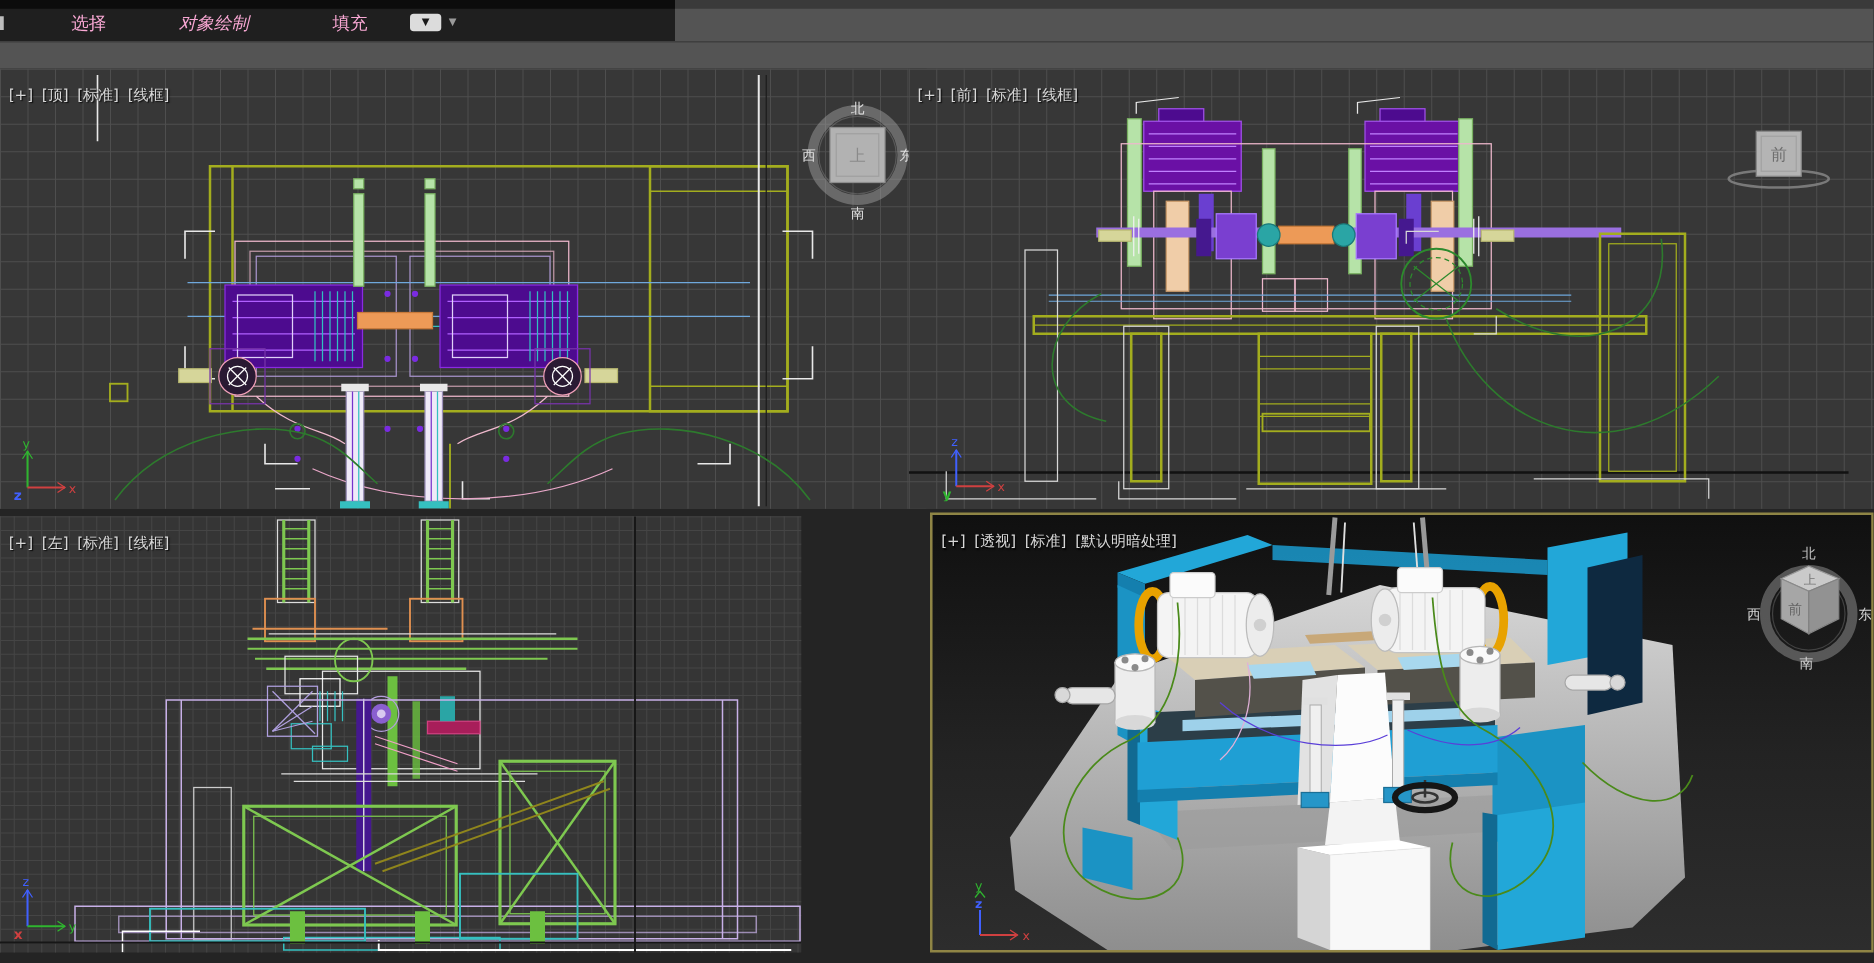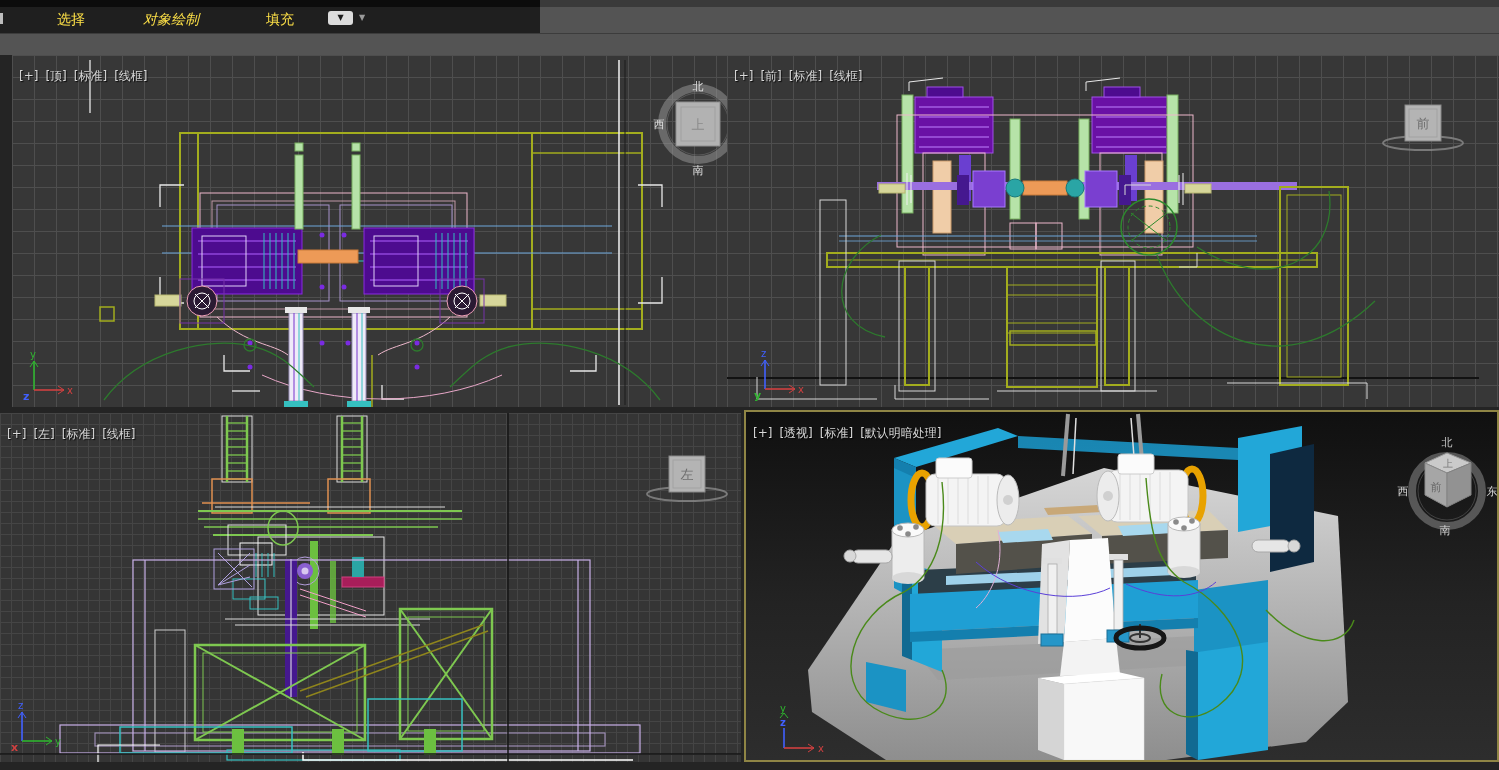--- a/index.html
+++ b/index.html
@@ -6,44 +6,44 @@
   body{
     position:relative;width:1499px;height:770px;overflow:hidden;
     background:#242424;font-family:"DejaVu Sans","Liberation Sans",sans-serif;
     -webkit-user-select:none;user-select:none;
   }
   
   #topbar{position:absolute;left:0;top:0;width:1499px;height:33px;background:#545454;}
   #topbar .menu-zone{position:absolute;left:0;top:0;width:540px;height:33px;background:#1f1f1f;}
   #topbar .menu-zone .top-dark{position:absolute;left:0;top:0;width:100%;height:7px;background:#0c0c0c;}
   #topbar .right-strip{position:absolute;left:540px;top:0;right:0;height:7px;background:#3a3a3a;}
-  .menu-item{position:absolute;top:11px;font-size:14px;color:#fde047;line-height:16px;cursor:default;white-space:nowrap;}
+  .menu-item{position:absolute;top:11px;font-size:14px;color:#f9a8d4;line-height:16px;cursor:default;white-space:nowrap;}
   #mi-0{left:57px;} #mi-1{left:143px;font-style:italic;} #mi-2{left:266px;}
   .edge-glyph{position:absolute;left:0;top:13px;width:3px;height:11px;background:#bdbdbd;}
   .flyoutbtn{position:absolute;left:328px;top:11px;width:25px;height:14px;background:#dcdcdc;
     border-radius:3px;color:#1a1a1a;font-size:8px;text-align:center;line-height:14px;}
   .flyout-caret{position:absolute;left:359px;top:14px;font-size:8px;color:#9a9a9a;line-height:8px;}
   #band{position:absolute;left:0;top:33px;width:1499px;height:22px;background:#545454;border-top:1px solid #3c3c3c;box-sizing:border-box;}
   
   .vp{position:absolute;overflow:hidden;}
   .grid{
     background-color:#373737;
     background-image:linear-gradient(#4e4e4e 1px,transparent 1px),
                      linear-gradient(90deg,#4e4e4e 1px,transparent 1px);
     background-size:22px 22px;
   }
   .grid-fine{
     background-color:#353535;
     background-image:linear-gradient(#454545 1px,transparent 1px),
                      linear-gradient(90deg,#454545 1px,transparent 1px);
     background-size:11px 11px;
   }
-  #vp-tl{left:0;top:55px;width:741px;height:352px;margin-left:12px;}
+  #vp-tl{left:0;top:55px;width:741px;height:352px;}
   #vp-tr{left:727px;top:55px;width:800px;height:352px;}
-  #vp-bl{left:0;top:413px;width:741px;height:349px;}
+  #vp-bl{left:0;top:413px;width:641px;height:349px;}
   #vp-br{left:744px;top:410px;width:755px;height:352px;border:2px solid #8f8545;box-sizing:border-box;
          background:linear-gradient(#101010,#232323 55%,#2d2d2d);}
   .scene{position:absolute;left:0;top:0;}
   .vplabel{position:absolute;left:7px;top:13px;font-size:12px;color:#d8d8d8;
     text-shadow:1px 1px 1px rgba(0,0,0,.8);white-space:nowrap;}
   .vplabel .seg{margin-right:7px;cursor:default;}
   .vcube,.axis{position:absolute;}
   text{font-family:"DejaVu Sans","Liberation Sans",sans-serif;}
 </style>
 </head>

